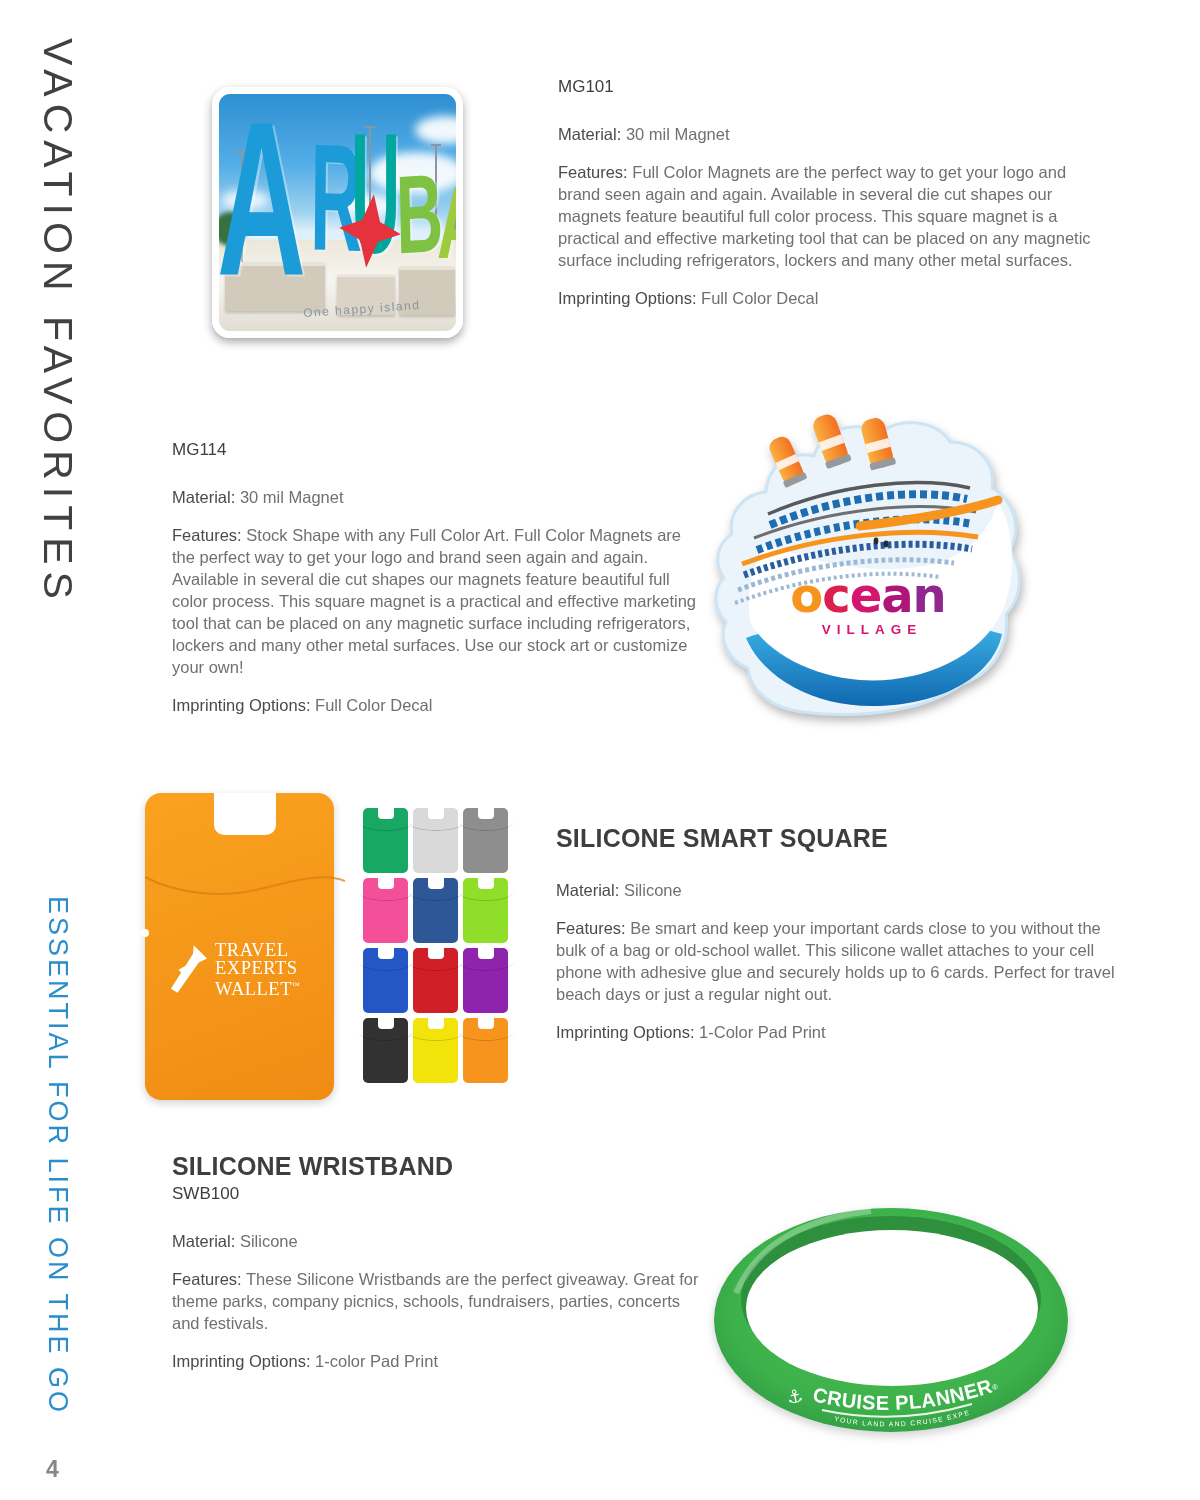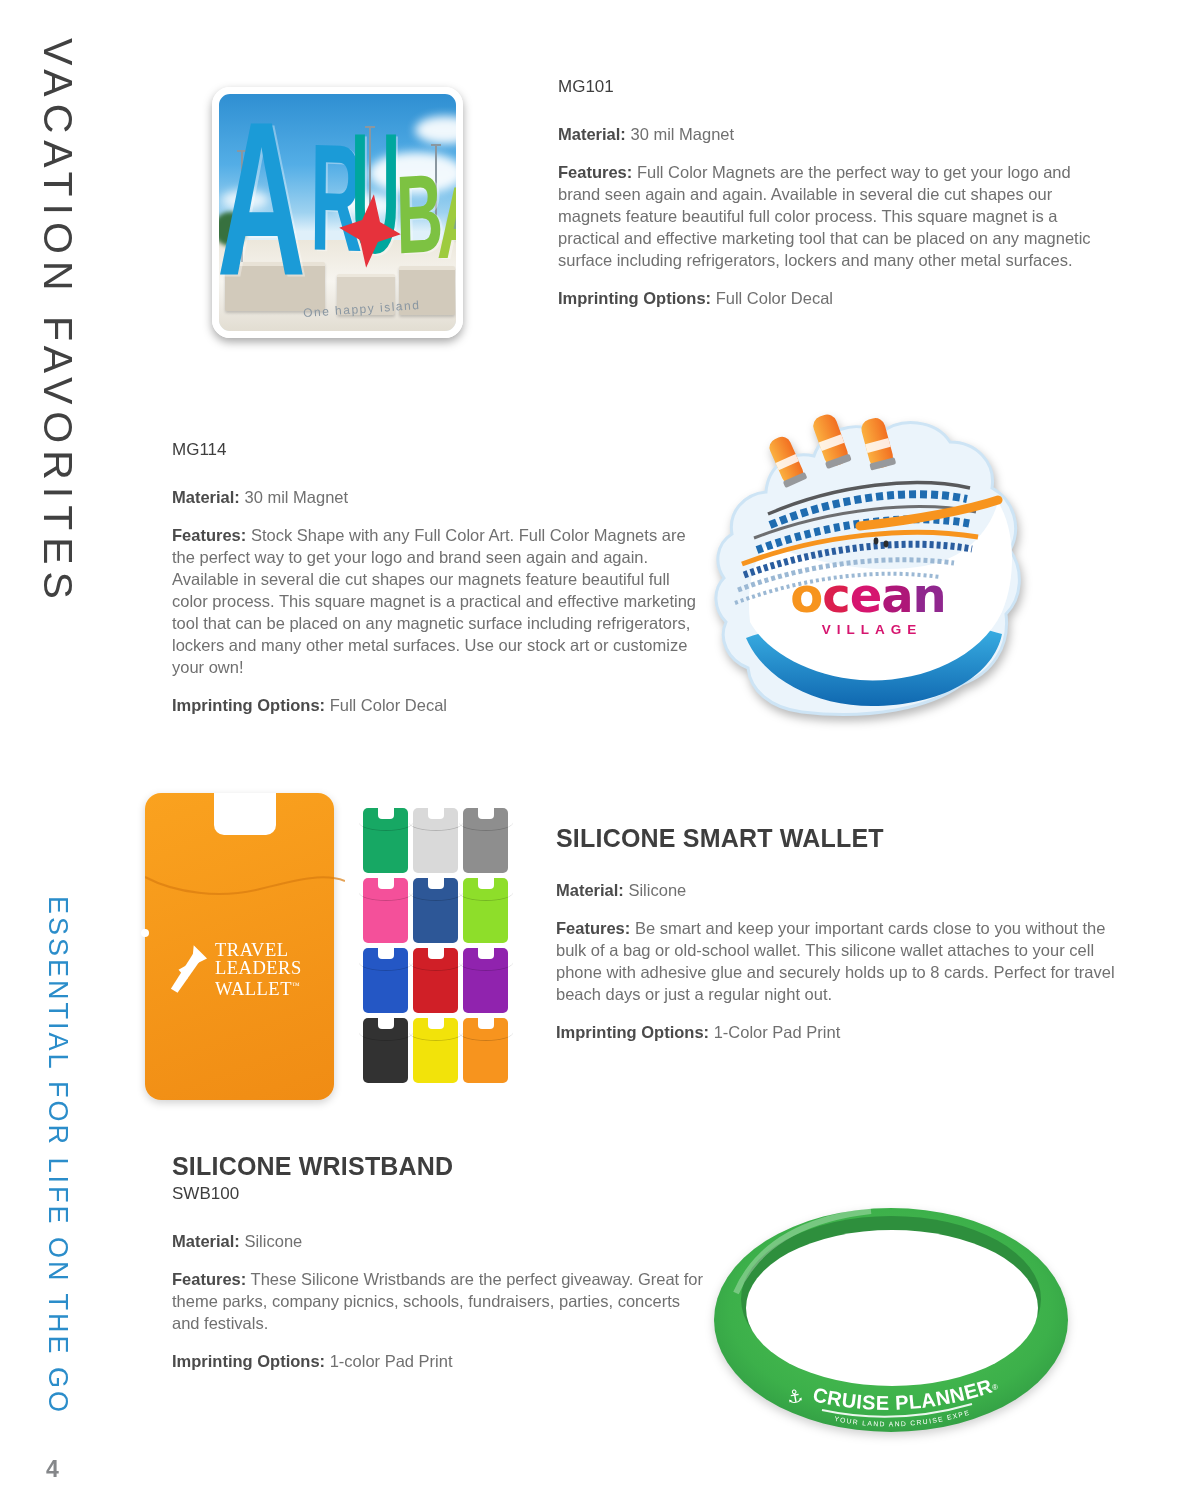--- a/index.html
+++ b/index.html
@@ -11,21 +11,21 @@
   #vac{left:34px;top:38px;font-size:41px;letter-spacing:7px;color:#414141;font-weight:400;}
   #ess{left:42px;top:896px;font-size:27px;letter-spacing:3px;font-weight:400;}
   #pagenum{position:absolute;left:46px;top:1456px;font-size:23px;font-weight:700;color:#85878a;}
 
   
   .pinfo{position:absolute;}
   .pinfo h2{margin:0;font-size:25px;font-weight:600;color:#3e3e3e;line-height:1.15;letter-spacing:.2px;}
   .pinfo .code{font-size:17px;color:#3e3e3e;margin-top:3px;}
   .pinfo p.spec{font-size:16.5px;color:#707070;line-height:22px;margin:16px 0 0;}
   .pinfo p.spec.first{margin-top:26px;}
-  .pinfo strong{color:#4b4b4b;font-weight:700;}
+  .pinfo strong{color:#4b4b4b;font-weight:400;}
   #s0{left:558px;top:74px;width:540px;}
   #s1{left:172px;top:437px;width:524px;}
   #s2{left:556px;top:824px;width:570px;}
   #s3{left:172px;top:1152px;width:532px;}
 
   
   #aruba{position:absolute;left:212px;top:87px;width:251px;height:251px;box-sizing:border-box;
          border:7px solid #fff;border-radius:18px;overflow:hidden;
          box-shadow:0 4px 10px rgba(0,0,0,.35);
          background:linear-gradient(180deg,#2f8fd2 0%,#54aee6 30%,#9ed2f0 50%,#dff0fa 58%);}
@@ -160,42 +160,42 @@
     </g>
     <ellipse cx="166" cy="133" rx="2.4" ry="3.4" fill="#2b2b2b"></ellipse>
     <ellipse cx="176" cy="136" rx="2.4" ry="3.4" fill="#2b2b2b"></ellipse>
     <text x="158" y="204" text-anchor="middle" font-size="48" font-weight="700" letter-spacing="-1" font-family="DejaVu Sans, sans-serif">
       <tspan fill="#F7941E">o</tspan><tspan fill="#DB1F4E">c</tspan><tspan fill="#D6156F">e</tspan><tspan fill="#AE1778">a</tspan><tspan fill="#90278E">n</tspan>
     </text>
     <text x="162" y="226" text-anchor="middle" font-size="13.5" font-weight="600" letter-spacing="6" fill="#D6156F">VILLAGE</text>
   </svg>
 
   <section class="pinfo" id="s2">
-    <h2>SILICONE SMART WALLET</h2>
+    <h2>SILICONE SMART SQUARE</h2>
     <p class="spec first"><strong>Material:</strong> <span>Silicone</span></p>
-    <p class="spec"><strong>Features:</strong> <span>Be smart and keep your important cards close to you without the bulk of a bag or old-school wallet. This silicone wallet attaches to your cell phone with adhesive glue and securely holds up to 8 cards. Perfect for travel beach days or just a regular night out.</span></p>
+    <p class="spec"><strong>Features:</strong> <span>Be smart and keep your important cards close to you without the bulk of a bag or old-school wallet. This silicone wallet attaches to your cell phone with adhesive glue and securely holds up to 6 cards. Perfect for travel beach days or just a regular night out.</span></p>
     <p class="spec"><strong>Imprinting Options:</strong> <span>1-Color Pad Print</span></p>
   </section>
 
   <div id="bigWallet">
     <svg class="fold" width="200" height="307" viewBox="0 0 200 307">
       <path d="M0,84 C30,100 75,106 115,96 C155,86 180,80 200,88" stroke="#d97c10" stroke-width="2" fill="none" opacity=".7"></path>
     </svg>
     <div class="notch"></div>
     <div class="dimple" style="left:-4px;"></div>
     <div class="dimple" style="left:196px;"></div>
     <div class="tl-logo">
       <svg width="38" height="52" viewBox="0 0 40 54">
         <path d="M2,50 L26,12 L33,20 L9,54 Z" fill="#fff"></path>
         <path d="M26,4 L40,18 L24,26 Z" fill="#fff"></path>
         <path d="M10,30 L24,22 L19,40 Z" fill="#fff"></path>
       </svg>
       <div class="txt">
         <div>TRAVEL</div>
-        <div>LEADERS</div>
+        <div>EXPERTS</div>
         <div><span>WALLET</span><sup>™</sup></div>
       </div>
     </div>
   </div>
 
   <div id="walletGrid">
     <div class="sw" style="background: rgb(23, 168, 100);">
         <div class="notch"></div>
       </div>
     <div class="sw" style="background: rgb(217, 217, 217);">

